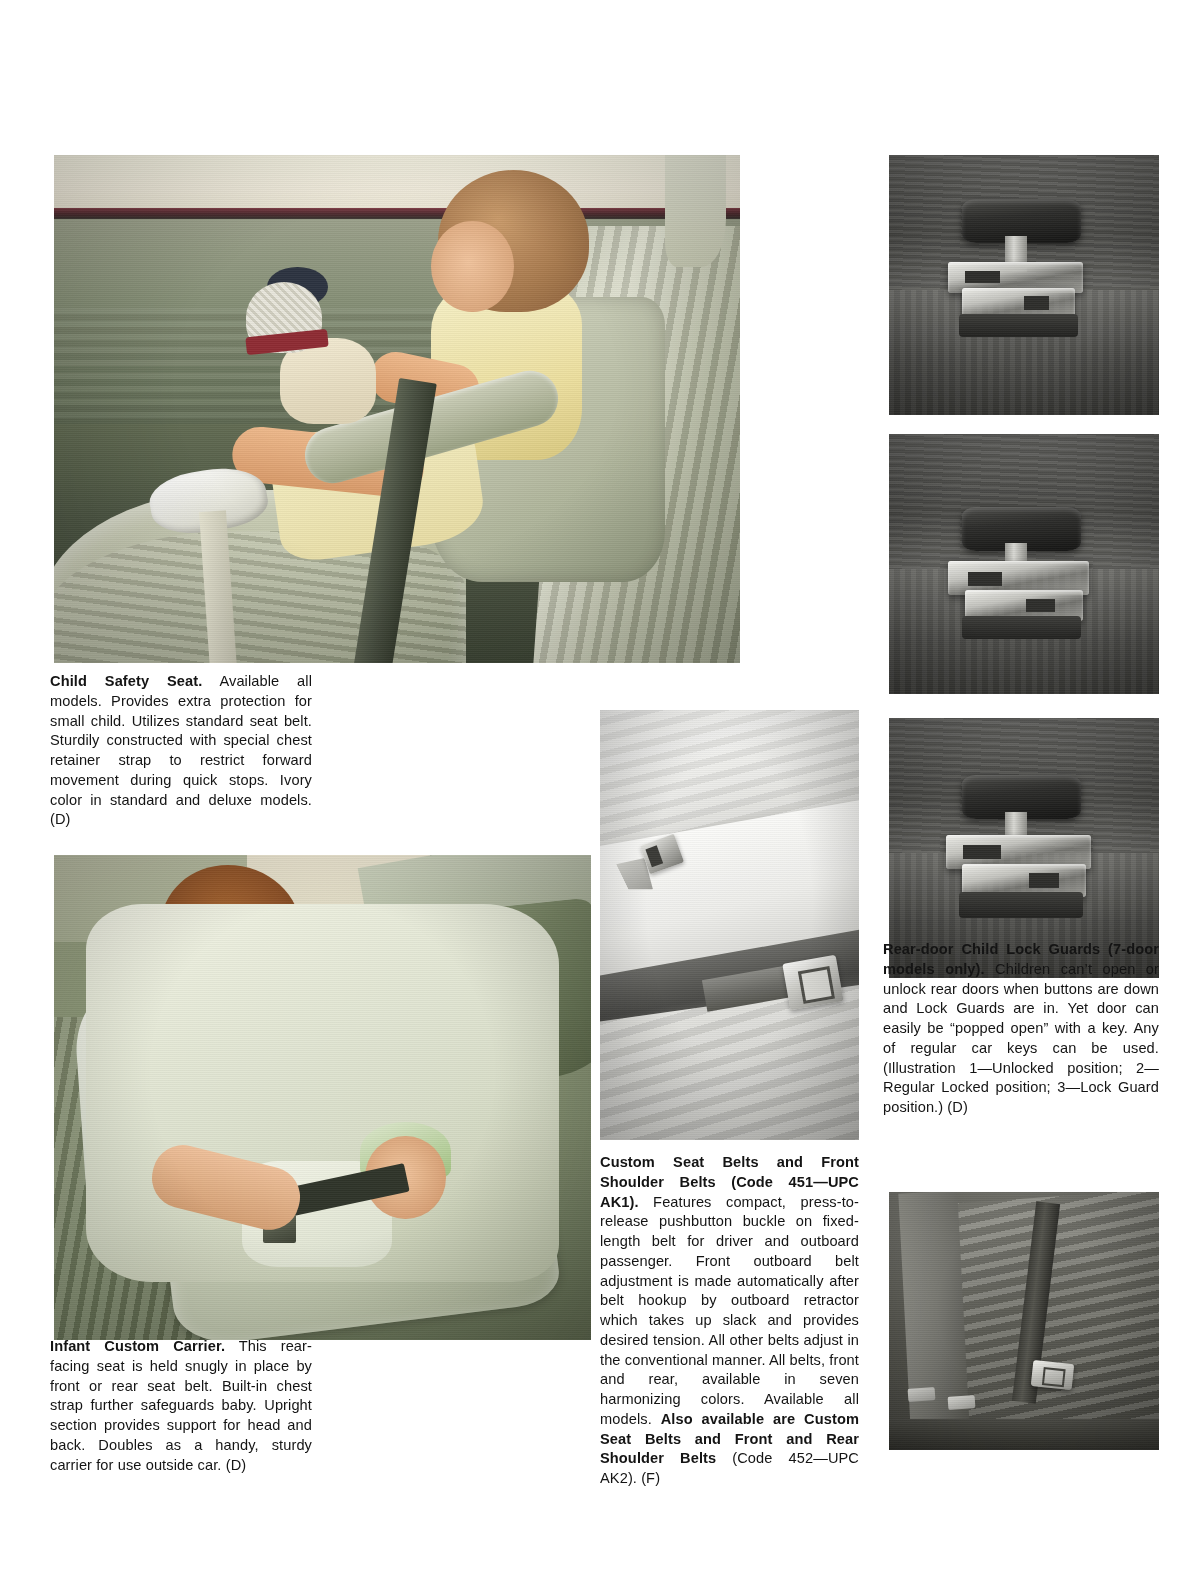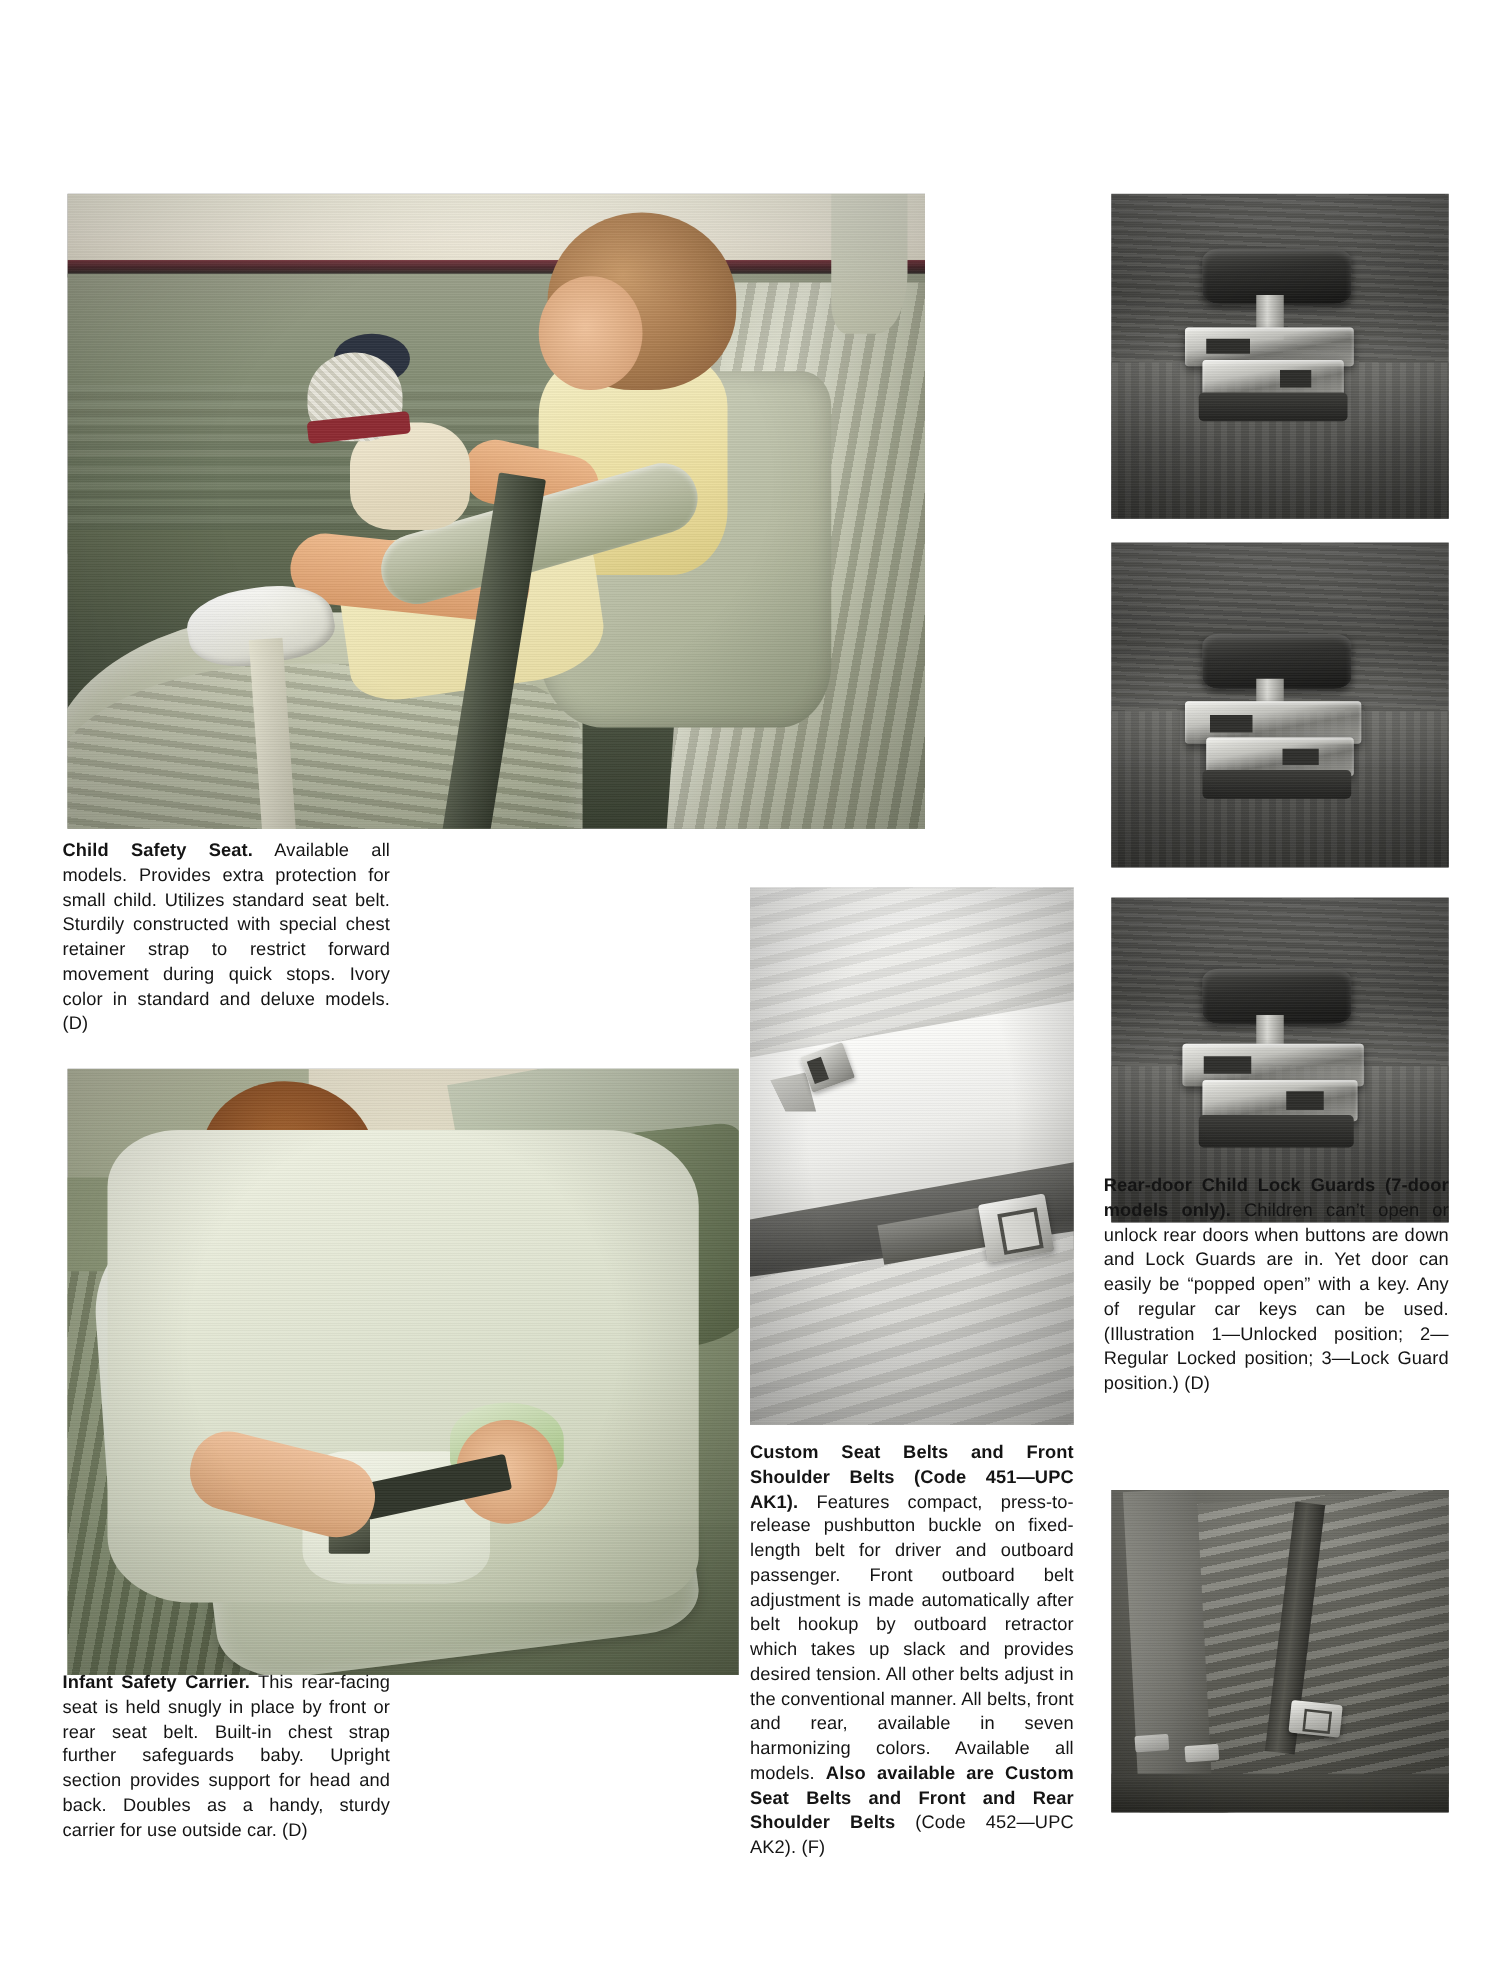--- a/index.html
+++ b/index.html
@@ -521,21 +521,21 @@
     <div class="ic-baby-body"></div>
     <div class="ic-baby-hat"></div>
     <div class="ic-baby-head"></div>
     <div class="ic-harness"></div>
     <div class="ic-buckle"></div>
     <div class="ic-woman-arm"></div>
     <div class="grain"></div>
     <div class="vign"></div>
   </div>
 
-  <div class="caption" id="cap-infant-carrier"><b>Infant Safety Carrier.</b><span> This rear-facing seat is held snugly in place by front or rear seat belt. Built-in chest strap further safeguards baby. Upright section provides support for head and back. Doubles as a handy, sturdy carrier for use outside car. (D)</span></div>
+  <div class="caption" id="cap-infant-carrier"><b>Infant Custom Carrier.</b><span> This rear-facing seat is held snugly in place by front or rear seat belt. Built-in chest strap further safeguards baby. Upright section provides support for head and back. Doubles as a handy, sturdy carrier for use outside car. (D)</span></div>
 
   <div class="photo" id="ph-seat-belts">
     <div class="sb-bg"></div>
     <div class="sb-upper"></div>
     <div class="sb-cushion"></div>
     <div class="sb-shadow"></div>
     <div class="sb-lower"></div>
     <div class="sb-belt-strap"></div>
     <div class="sb-buckle-big"></div>
     <div class="sb-tongue"></div>

